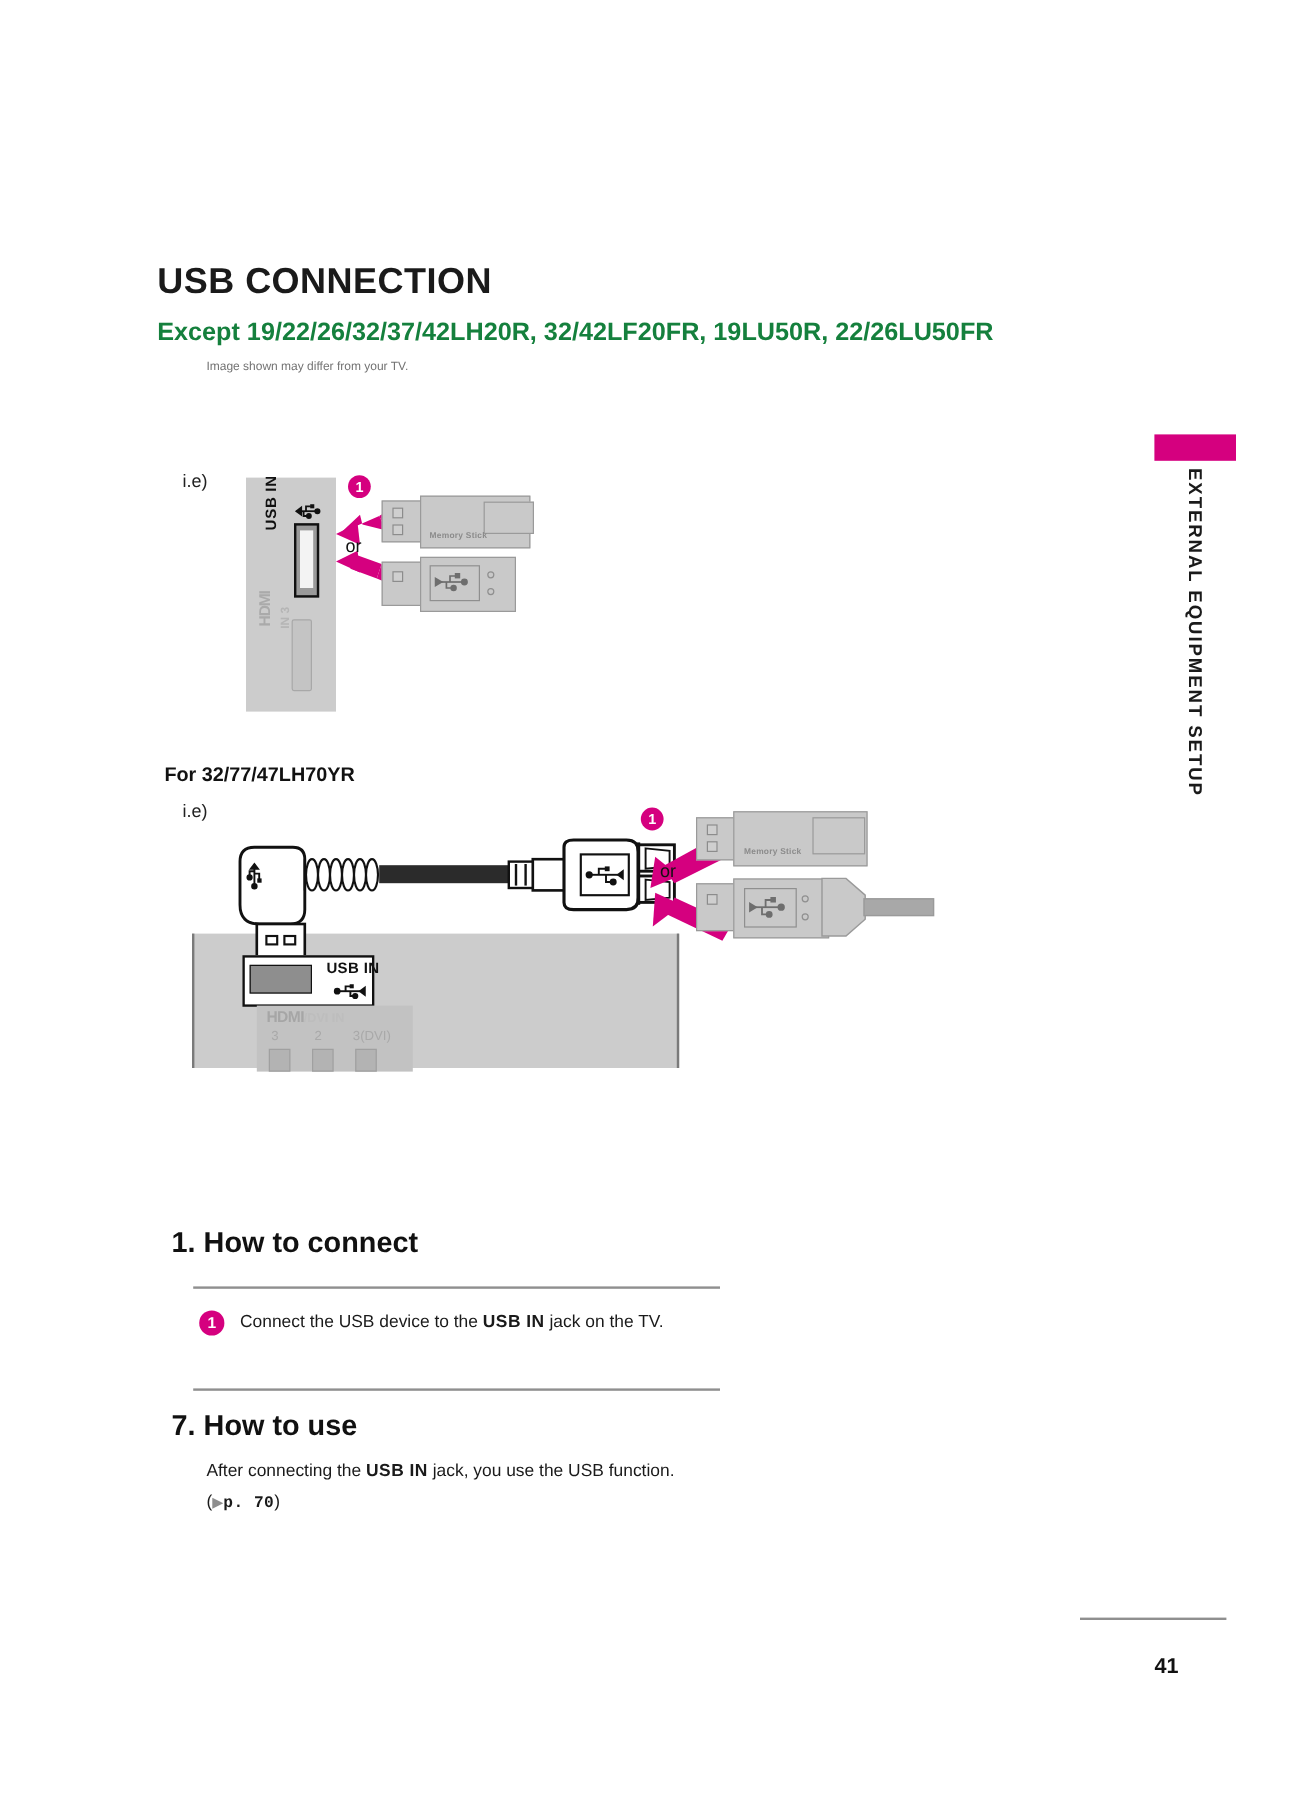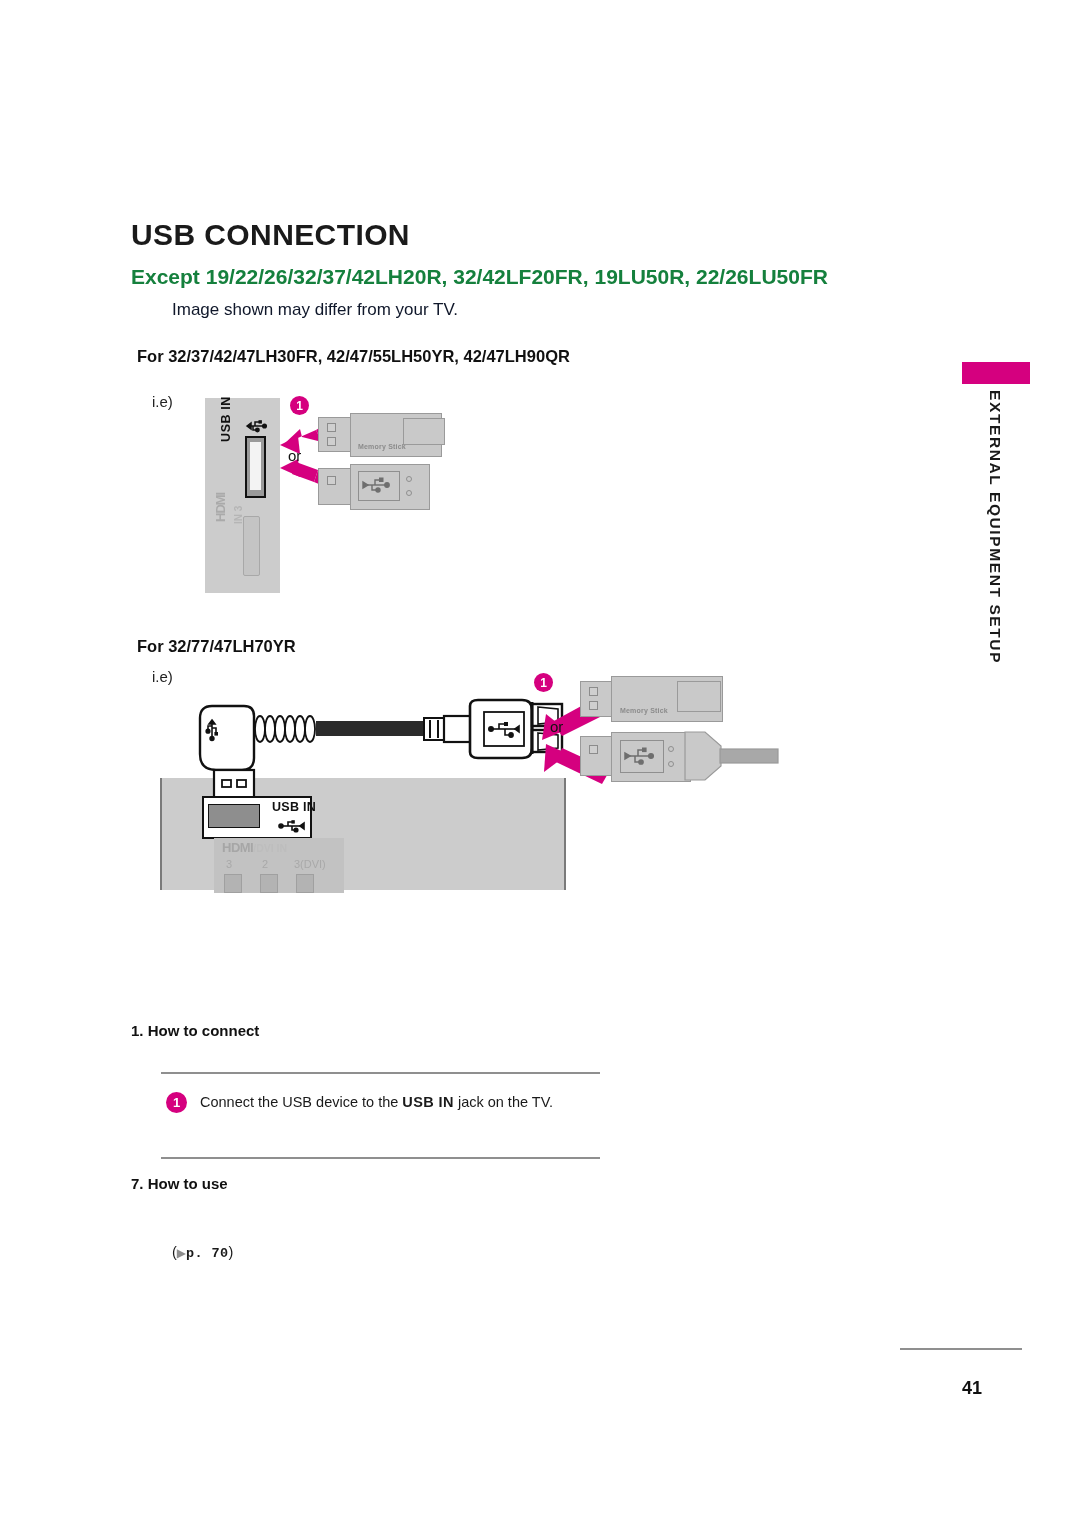--- a/index.html
+++ b/index.html
@@ -14,21 +14,21 @@
     position:absolute;left:131px;top:218px;
     font-size:30px;font-weight:bold;letter-spacing:.4px;color:#1a1a1a;
   }
   .subtitle{
     position:absolute;left:131px;top:265px;
     font-size:21px;font-weight:bold;color:#15803d;white-space:nowrap;
   }
   .subtitle .lead{font-weight:bold;}
   .note{
     position:absolute;left:172px;top:300px;
-    font-size:17px;color:#0f172a;
+    font-size:10px;color:#737373;
   }
 
   
   .model-head{
     position:absolute;font-size:16.5px;font-weight:bold;color:#111;
   }
   .ie-label{
     position:absolute;font-size:15px;color:#222;
   }
 
@@ -150,21 +150,21 @@
     position:absolute;width:16px;height:17px;background:#b3b3b3;
     border:1px solid #a0a0a0;
   }
 
   .or-label2{position:absolute;font-size:15px;color:#111;}
 
   svg{display:block;overflow:visible;}
 
   
   .h2{
-    position:absolute;font-size:15px;font-weight:bold;color:#111;
+    position:absolute;font-size:24px;font-weight:bold;color:#111;margin-left:12px;
   }
   .rule{
     position:absolute;height:1.5px;background:#8f8f8f;
   }
   .body-txt{
     position:absolute;font-size:14.5px;line-height:20px;color:#1a1a1a;
   }
   .body-txt b{font-weight:bold;letter-spacing:.4px;}
 
   .pagerule{
@@ -186,21 +186,20 @@
     <span>19/22/26/32/37/42LH20R, 32/42LF20FR, 19LU50R, 22/26LU50FR</span>
   </div>
 
   <div class="note">Image shown may differ from your TV.</div>
 
   <div class="tab-swatch"></div>
   <div class="side-wrap">
     <div class="side-text">EXTERNAL EQUIPMENT SETUP</div>
   </div>
 
-  <div class="model-head" style="left:137px;top:347px;">For 32/37/42/47LH30FR, 42/47/55LH50YR, 42/47LH90QR</div>
 
   <div class="ie-label" style="left:152px;top:393px;">i.e)</div>
 
   <div class="d1">
     <div class="panel1"></div>
 
     <div class="usb-icon1">
       <svg width="24" height="16" viewBox="0 0 24 16">
         <g stroke="#111" stroke-width="1.5" fill="#111">
           <line x1="3" y1="8" x2="20" y2="8"></line>
@@ -433,20 +432,23 @@
   <div class="badge" style="left:166px;top:1092px;width:21px;height:21px;font-size:13px;">1</div>
 
   <div class="body-txt" style="left:200px;top:1092px;width:360px;">
     <span>Connect the USB device to the </span><b>USB IN</b><span> jack on the TV.</span>
   </div>
 
   <div class="rule" style="left:161px;top:1157px;width:439px;"></div>
 
   <div class="h2" style="left:131px;top:1175px;">7. How to use</div>
 
+  <div class="body-txt" style="left:172px;top:1216px;width:440px;">
+    <span>After connecting the </span><b>USB IN</b><span> jack, you use the USB function.</span>
+  </div>
 
   <div class="body-txt" style="left:172px;top:1242px;">
     <span>(</span><span style="color:#8e8e8e;font-size:12px;">▶</span><b style="font-size:13.5px;font-family:Liberation Mono, monospace;">p. 70</b><span>)</span>
   </div>
 
   <div class="pagerule"></div>
   <div class="pagenum">41</div>
 
 </div>
 

